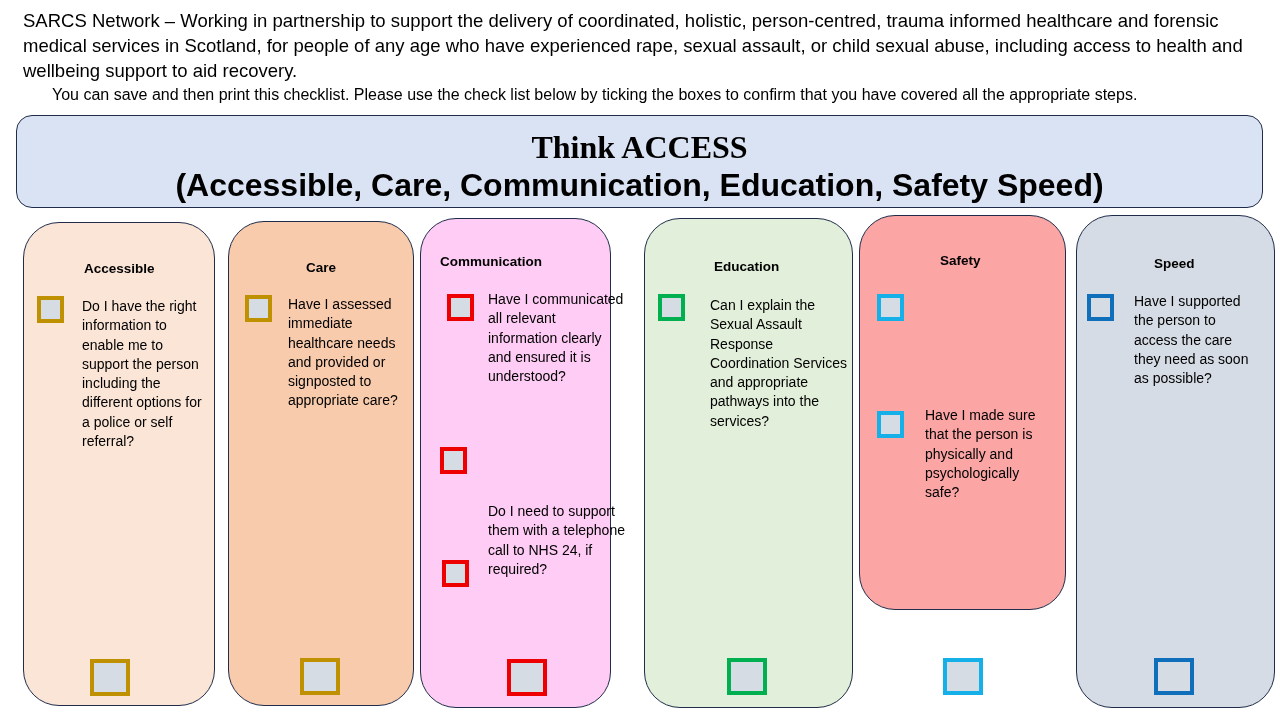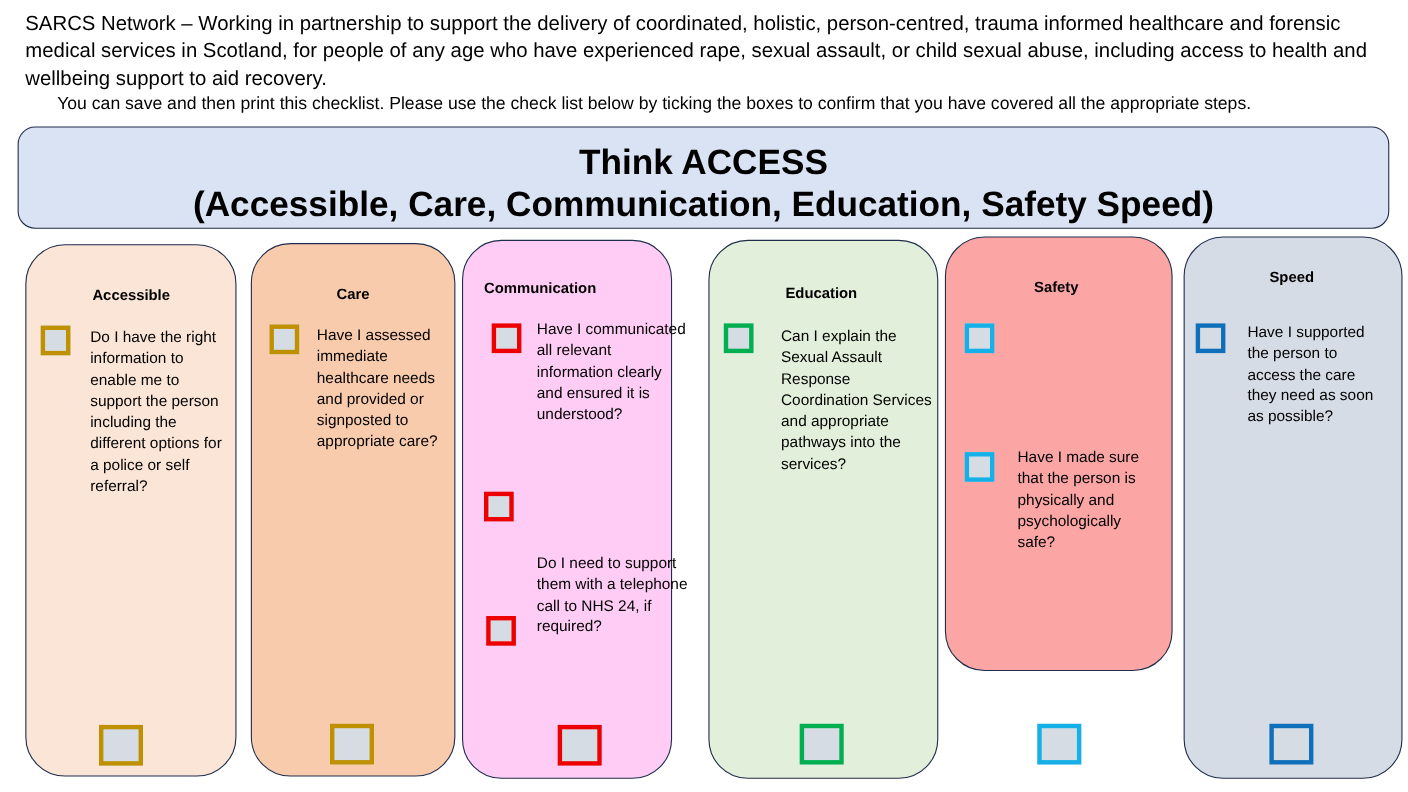--- a/index.html
+++ b/index.html
@@ -2,21 +2,21 @@
 <html><head>
 <meta charset="utf-8">
 <style>
   html, body { margin:0; padding:0; }
   body { width:1280px; height:720px; background:#ffffff; position:relative; overflow:hidden;
          font-family:"Liberation Sans", sans-serif; color:#000; }
   .intro { position:absolute; left:23px; top:8px; width:1240px; font-size:18.5px; line-height:25px; }
   .instr { position:absolute; left:52px; top:85px; width:1230px; font-size:16px; line-height:20px; white-space:nowrap; }
   .banner { position:absolute; left:16px; top:115px; width:1247px; height:93px; background:#dae3f3;
             border:1.5px solid #1f2d4a; border-radius:16px; box-sizing:border-box; text-align:center; }
-  .banner .t1 { font-weight:bold; font-size:32px; line-height:36px; margin-top:13px; }
+  .banner .t1 { font-weight:bold; font-size:32px; line-height:36px; margin-top:13px;font-family:Liberation Serif, serif; }
   .banner .t2 { font-weight:bold; font-size:32px; line-height:40px; white-space:nowrap; }
   .col { position:absolute; box-sizing:border-box; border:1.3px solid #1f2d4a; border-radius:36px; }
   .col .title { position:absolute; font-weight:bold; font-size:13.5px; }
   .item { position:absolute; font-size:14px; line-height:19.3px; }
   .cb { position:absolute; box-sizing:border-box; background:#d6dce4; cursor:pointer; }
   .cb.small { width:27px; height:27px; border-width:4px; border-style:solid; }
   .cb.big { width:40px; height:37px; border-width:4px; border-style:solid; }
 </style>
 </head>
 <body>
@@ -62,17 +62,17 @@
 
 <div class="col" style="left:859px;top:215px;width:207px;height:395px;background:#fca5a5;">
   <div class="title" style="left:80px;top:37px;">Safety</div>
   <div class="cb small" style="left:17px;top:78px;border-color:#16b0e8;"></div>
   <div class="cb small" style="left:17px;top:195px;border-color:#16b0e8;"></div>
   <div class="item" style="left:65px;top:190px;width:125px;">Have I made sure that the person is physically and psychologically safe?</div>
   <div class="cb big" style="left:83px;top:442px;border-color:#16b0e8;"></div>
 </div>
 
 <div class="col" style="left:1076px;top:215px;width:199px;height:493px;background:#d6dce5;">
-  <div class="title" style="left:77px;top:28px;">Speed</div>
+  <div class="title" style="left:77px;top:40px;">Speed</div>
   <div class="cb small" style="left:10px;top:78px;border-color:#0f6fba;"></div>
   <div class="item" style="left:57px;top:76px;width:125px;">Have I supported the person to access the care they need as soon as possible?</div>
   <div class="cb big" style="left:77px;top:442px;border-color:#0f6fba;"></div>
 </div>
 
 </body></html>

